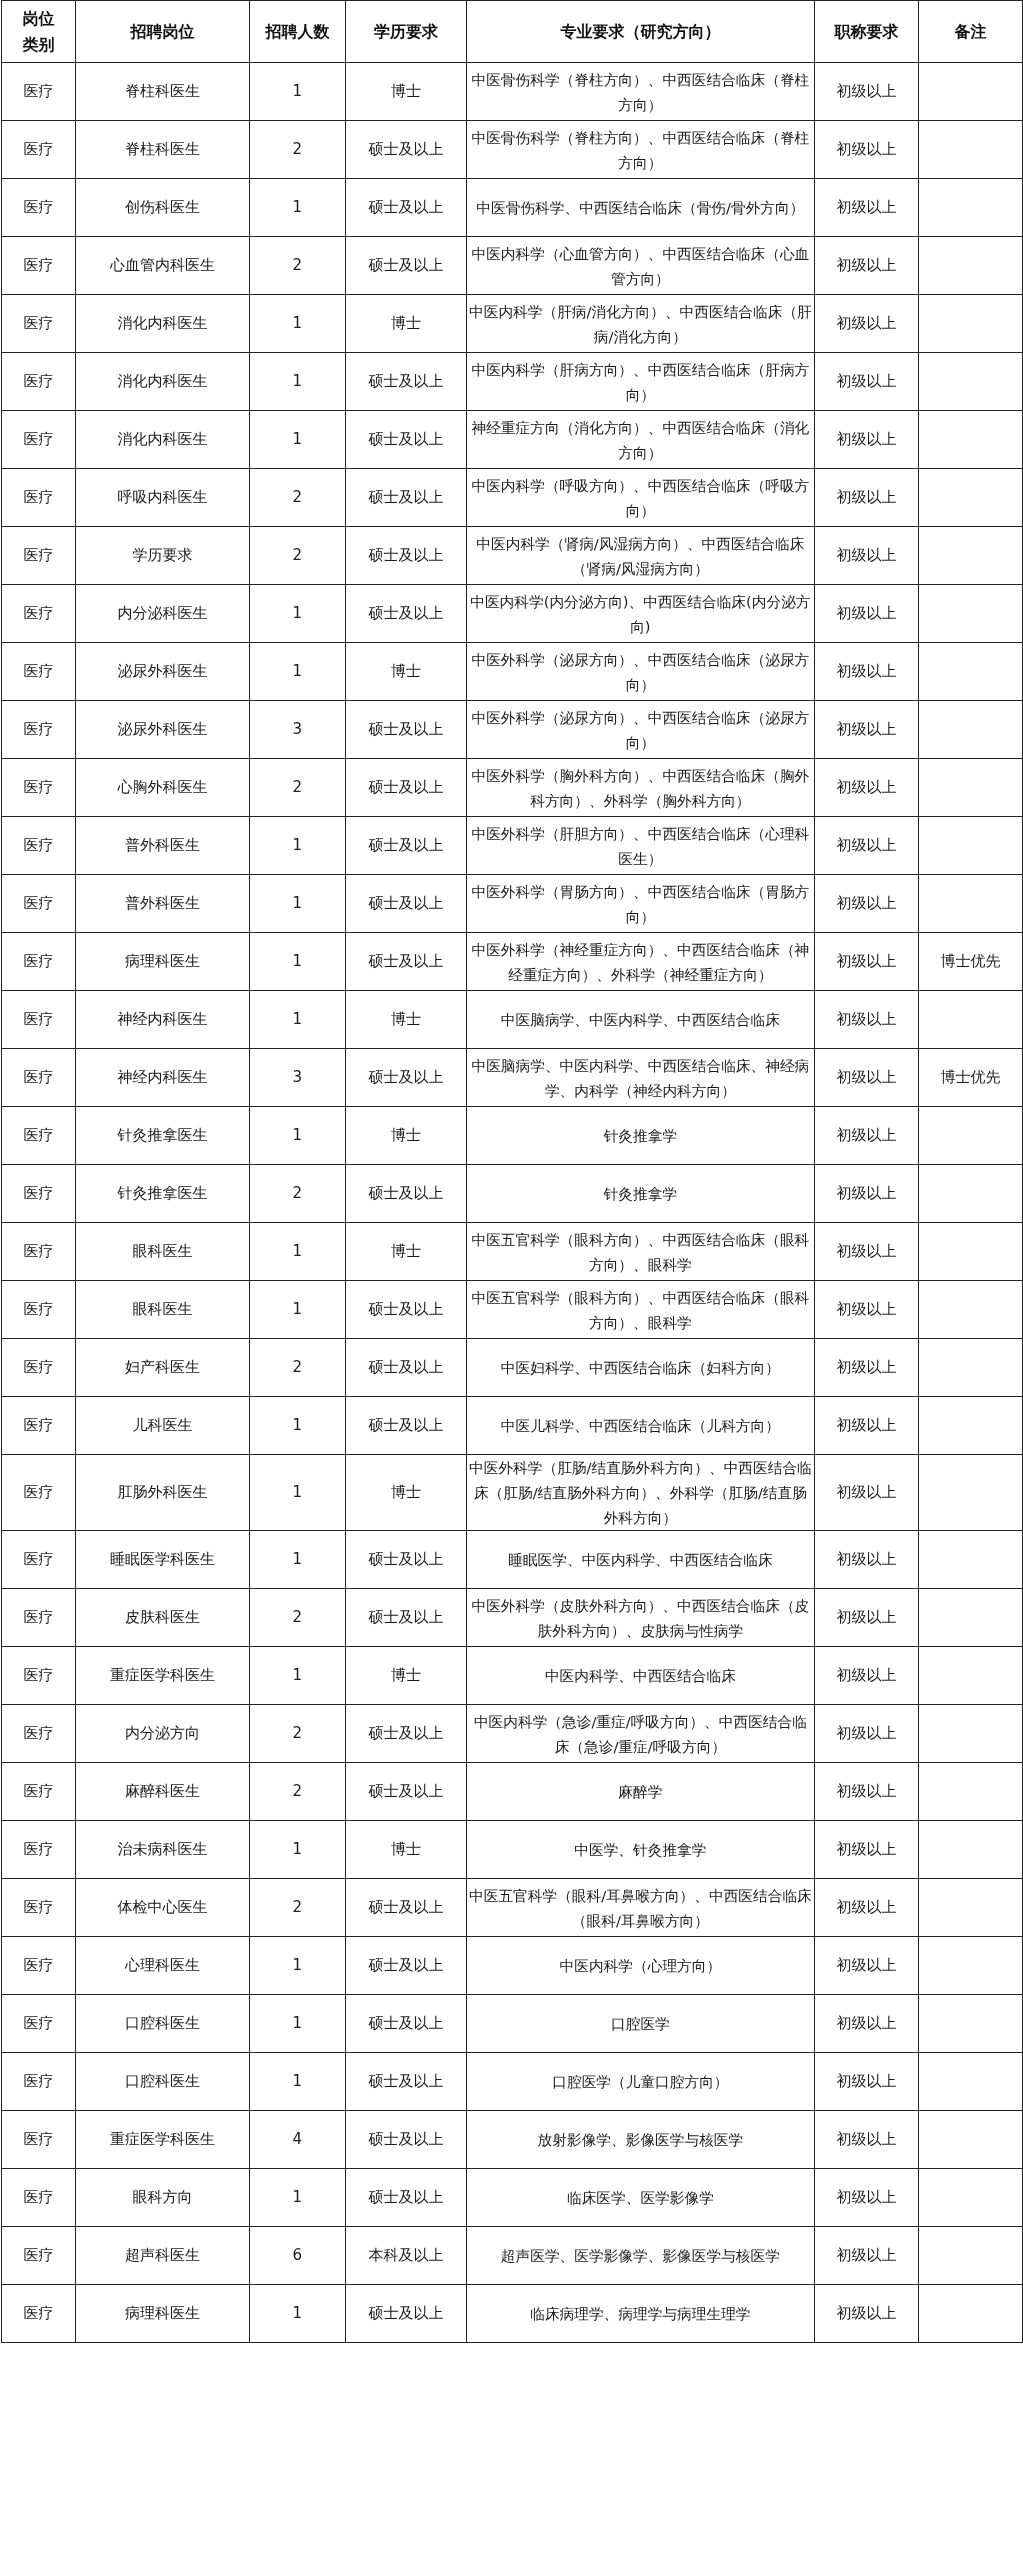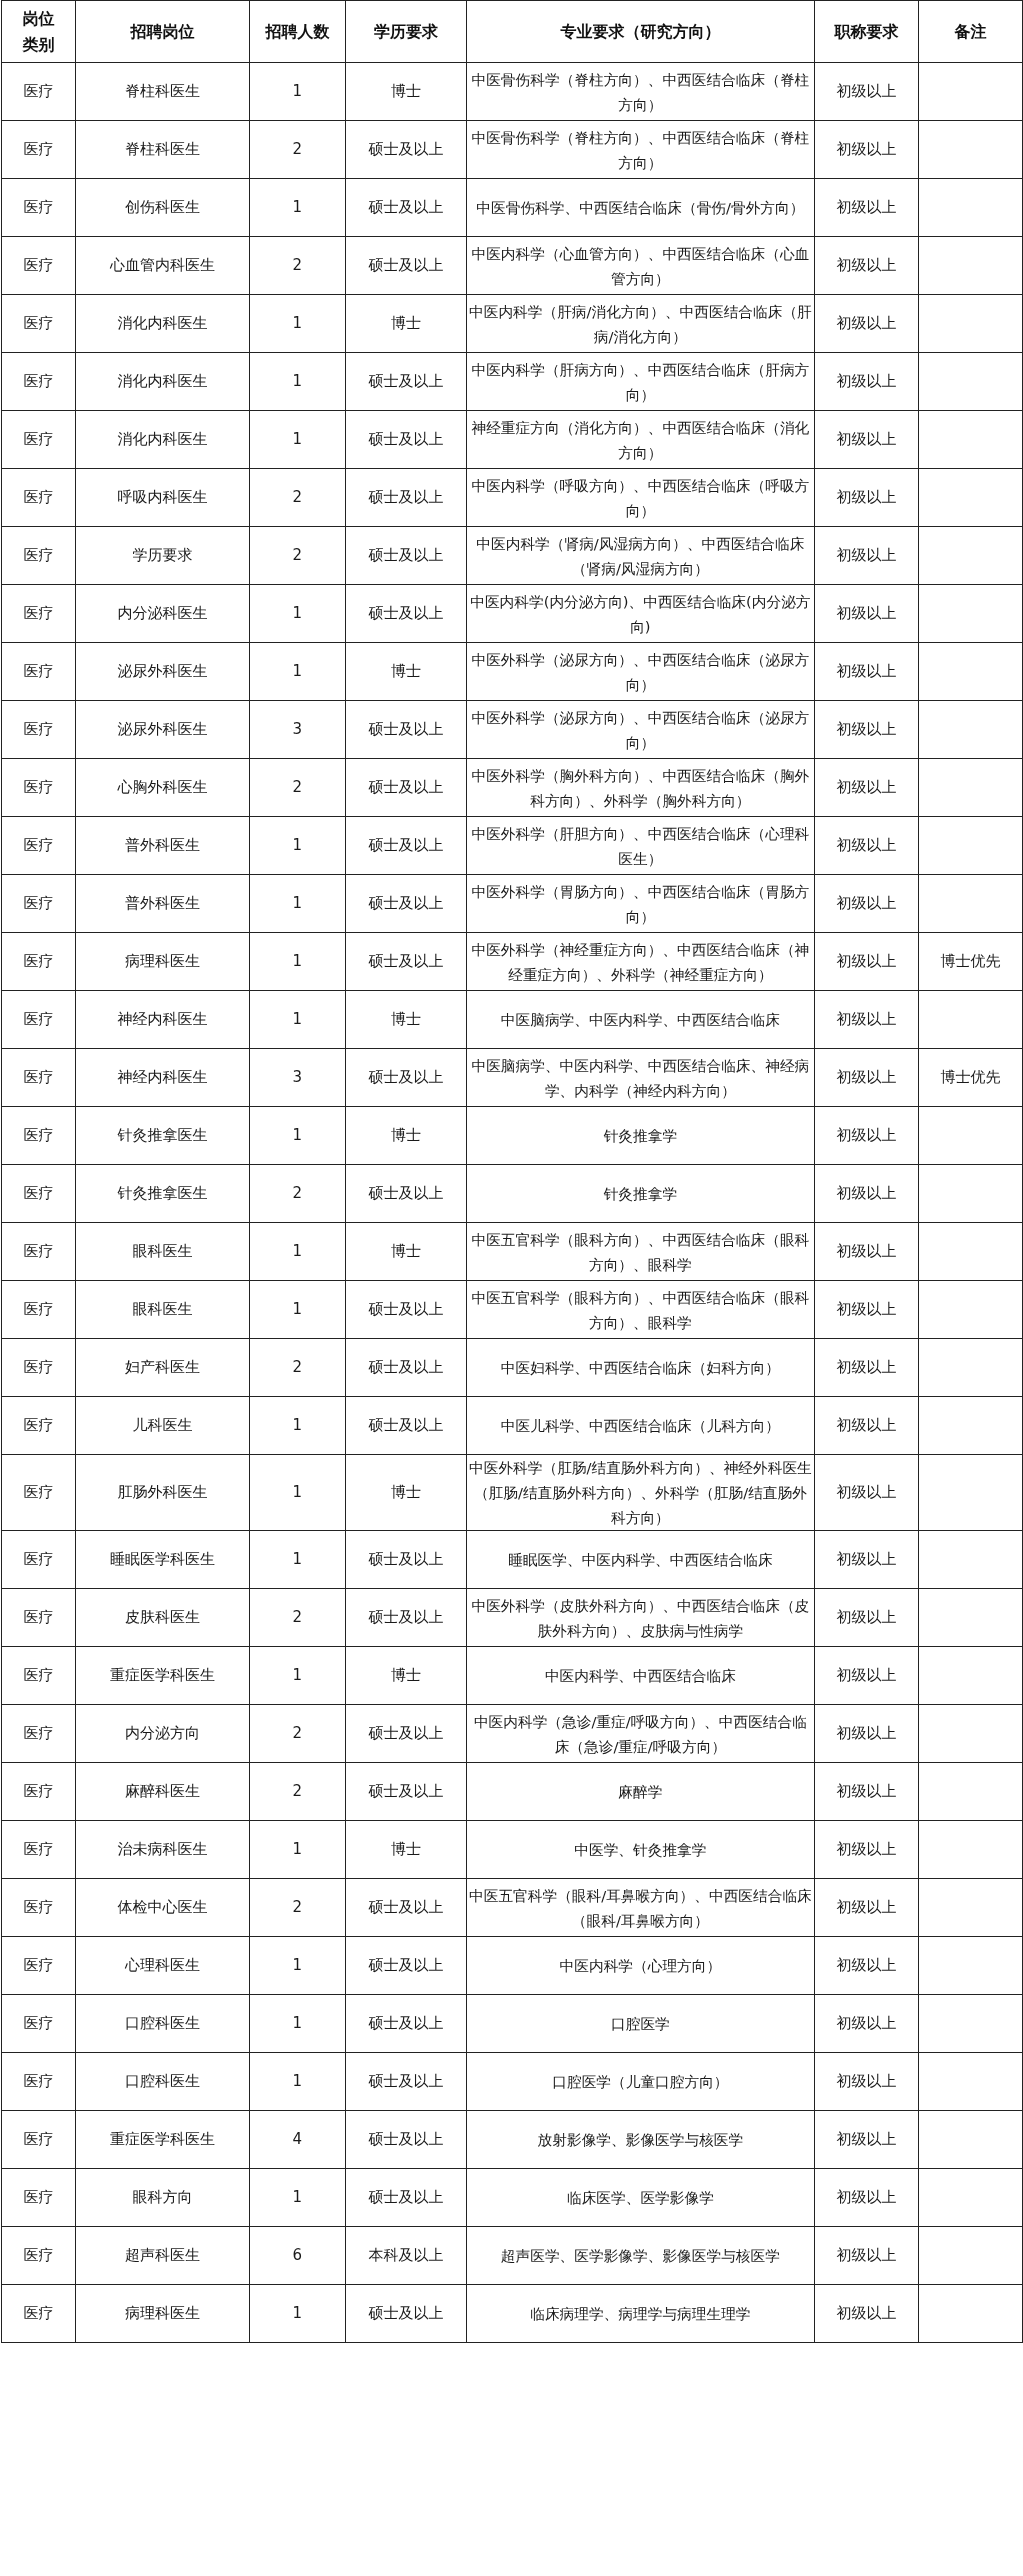--- a/index.html
+++ b/index.html
@@ -281,21 +281,21 @@
         <td>硕士及以上</td>
         <td class="major">中医儿科学、中西医结合临床（儿科方向）</td>
         <td>初级以上</td>
         <td></td>
       </tr>
       <tr class="tall">
         <td>医疗</td>
         <td>肛肠外科医生</td>
         <td>1</td>
         <td>博士</td>
-        <td class="major">中医外科学（肛肠/结直肠外科方向）、神经外科医生（肛肠/结直肠外科方向）、外科学（肛肠/结直肠外科方向）</td>
+        <td class="major">中医外科学（肛肠/结直肠外科方向）、中西医结合临床（肛肠/结直肠外科方向）、外科学（肛肠/结直肠外科方向）</td>
         <td>初级以上</td>
         <td></td>
       </tr>
       <tr>
         <td>医疗</td>
         <td>睡眠医学科医生</td>
         <td>1</td>
         <td>硕士及以上</td>
         <td class="major">睡眠医学、中医内科学、中西医结合临床</td>
         <td>初级以上</td>

